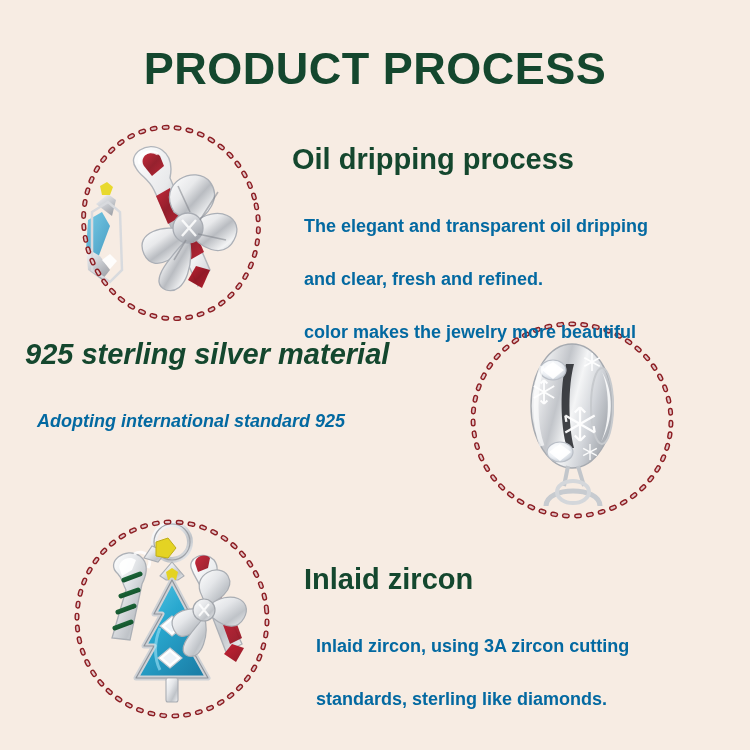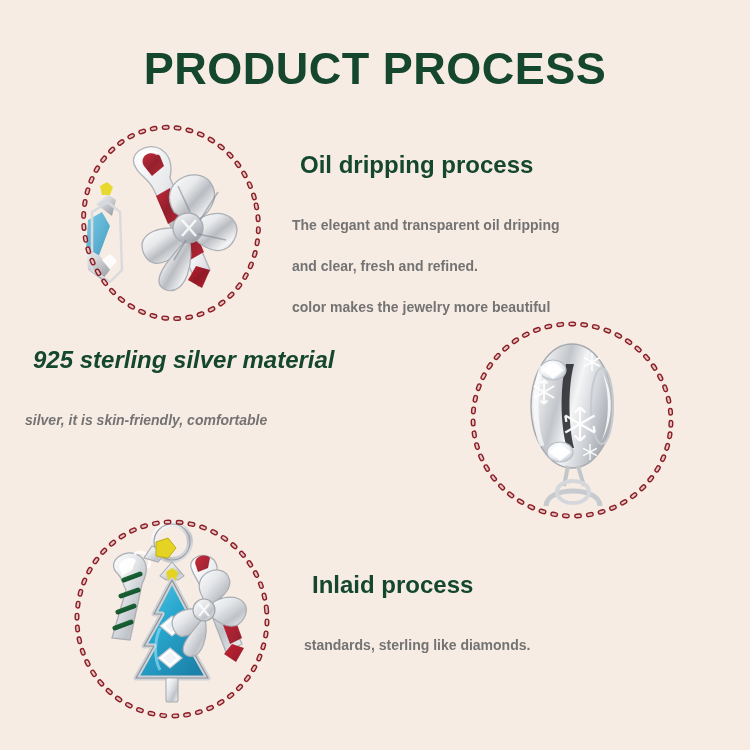--- a/index.html
+++ b/index.html
@@ -21,29 +21,29 @@
   }
 
   
   .medallion{position:absolute;}
   .medallion svg.ring{position:absolute;left:0;top:0;}
   .art{position:absolute;left:0;top:0;}
 
   
   .block{position:absolute;}
   .block h2{
-    margin:12px;padding:0;
-    font-size:24px;font-weight:bold;
+    margin:4px;padding:0;
+    font-size:29px;font-weight:bold;
     color:#14472e;line-height:1.05;
     white-space:nowrap;
   }
   .block p{
-    margin:4px;padding:0;
-    font-size:14px;font-weight:bold;
-    color:#737373;
+    margin:16px;padding:0;
+    font-size:18px;font-weight:bold;
+    color:#0369a1;
     line-height:37px;
   }
   .block .sp{height:14px;}
 
   #block-oil{left:288px;top:140px;width:462px;}
   #block-silver{left:21px;top:335px;width:460px;font-style:italic;}
   #block-zircon{left:300px;top:560px;width:450px;}
 </style>
 </head>
 <body>
@@ -266,22 +266,23 @@
     <h2>Oil dripping process</h2>
     <div class="sp"></div>
     <p>The elegant and transparent oil dripping</p>
     <p>and clear, fresh and refined.</p>
     <p>color makes the jewelry more beautiful</p>
   </div>
 
   <div class="block" id="block-silver">
     <h2>925 sterling silver material</h2>
     <div class="sp"></div>
-    <p>silver, it is skin-friendly, comfortable</p>
+    <p>Adopting international standard 925</p>
   </div>
 
   <div class="block" id="block-zircon">
-    <h2>Inlaid process</h2>
+    <h2>Inlaid zircon</h2>
     <div class="sp"></div>
+    <p>Inlaid zircon, using 3A zircon cutting</p>
     <p>standards, sterling like diamonds.</p>
   </div>
 
 </div>
 
 </body></html>

